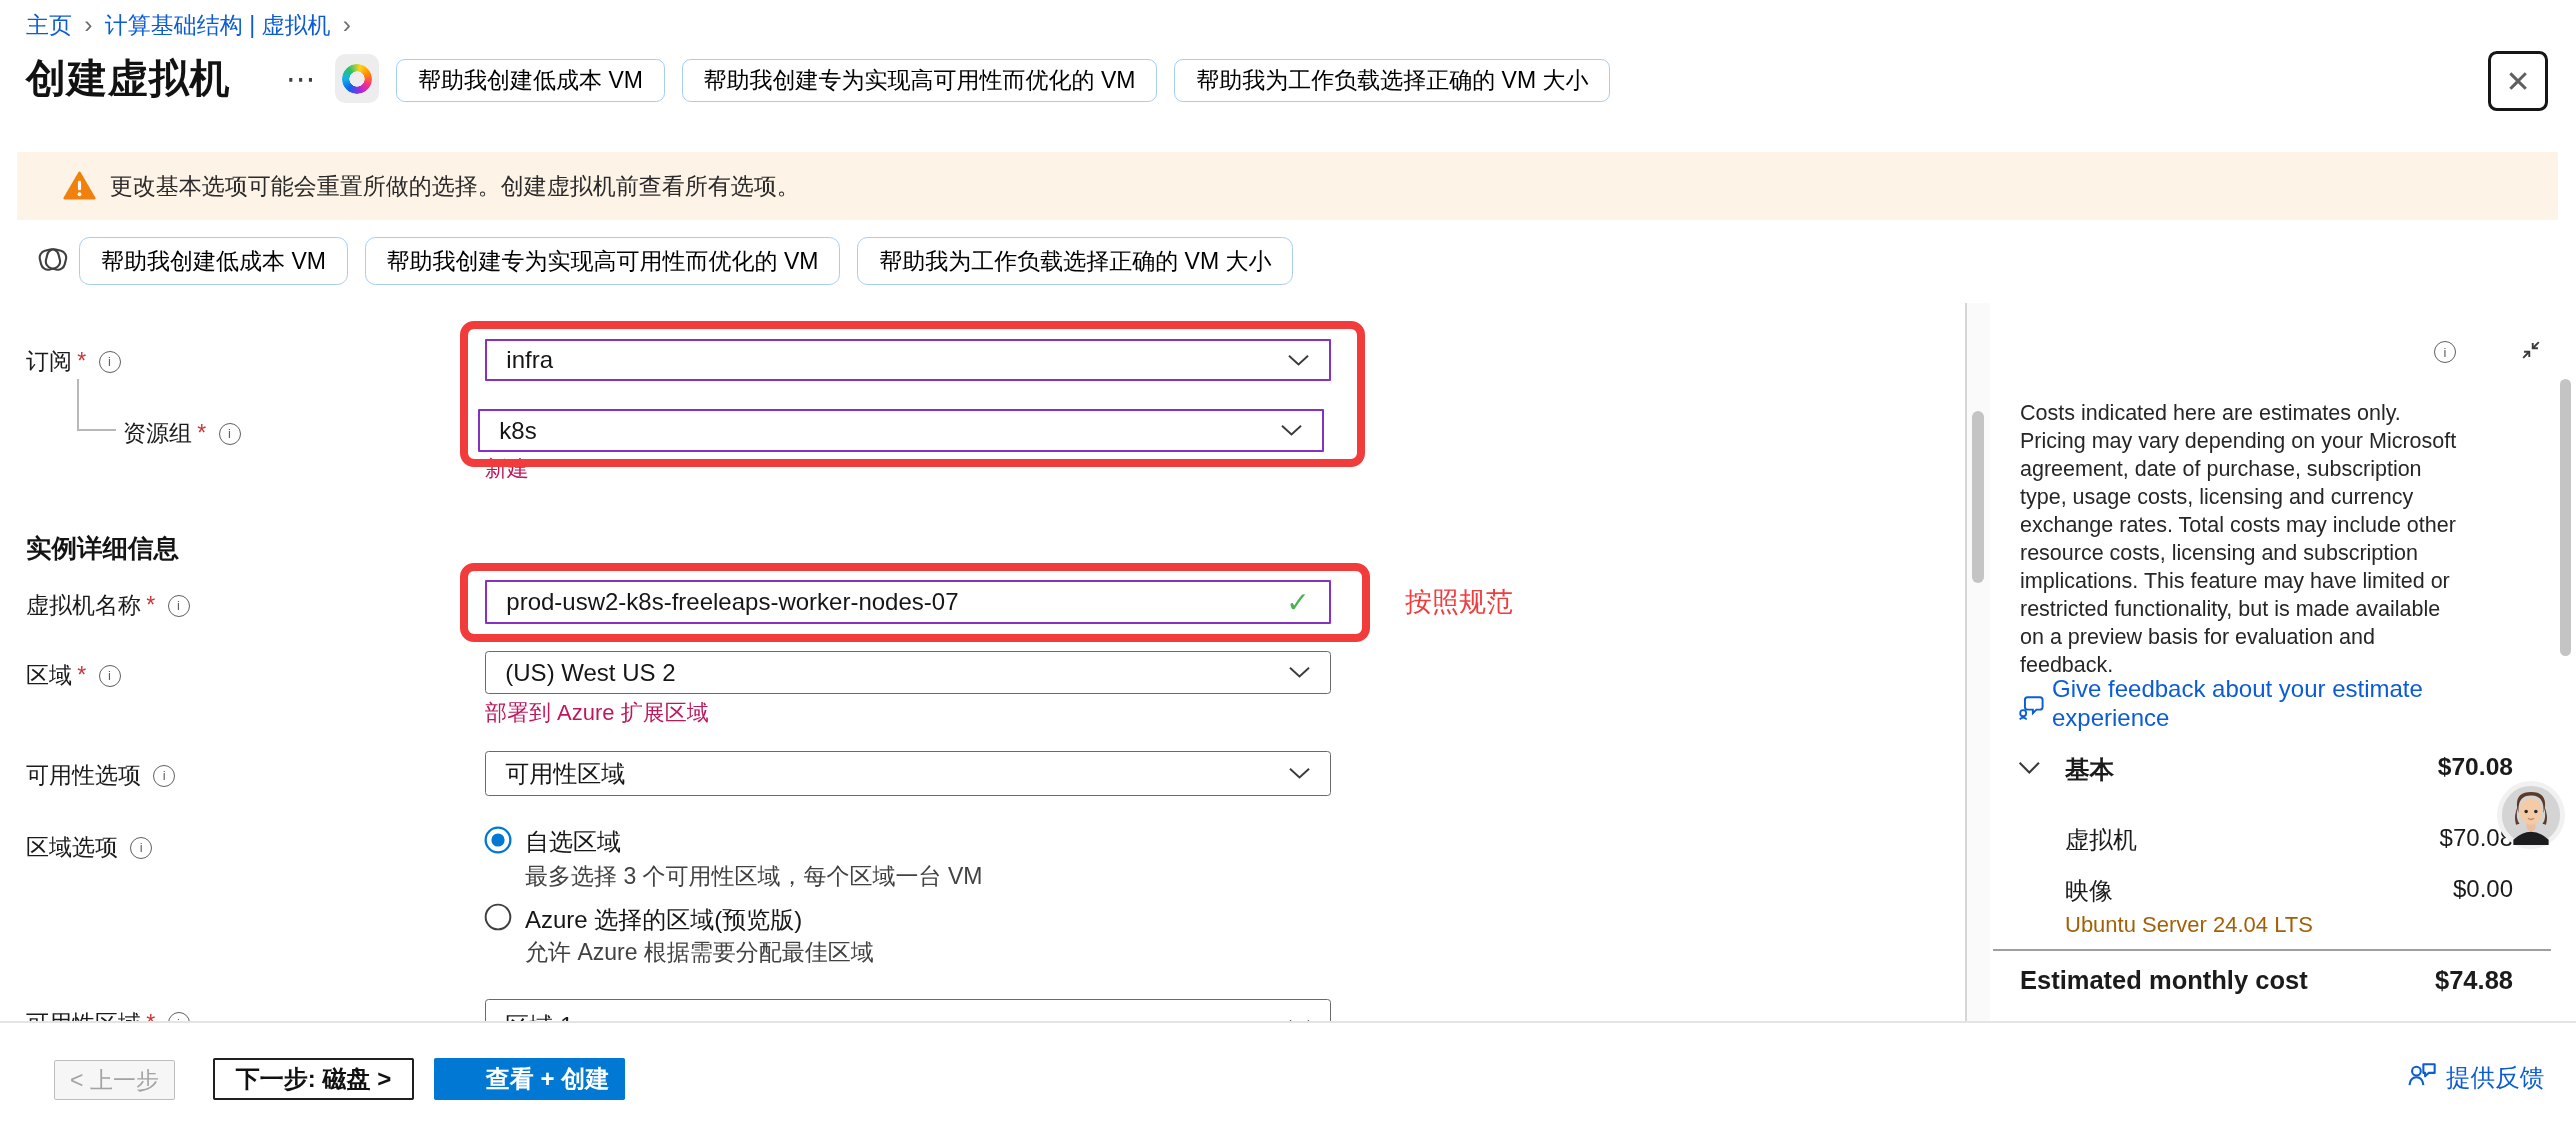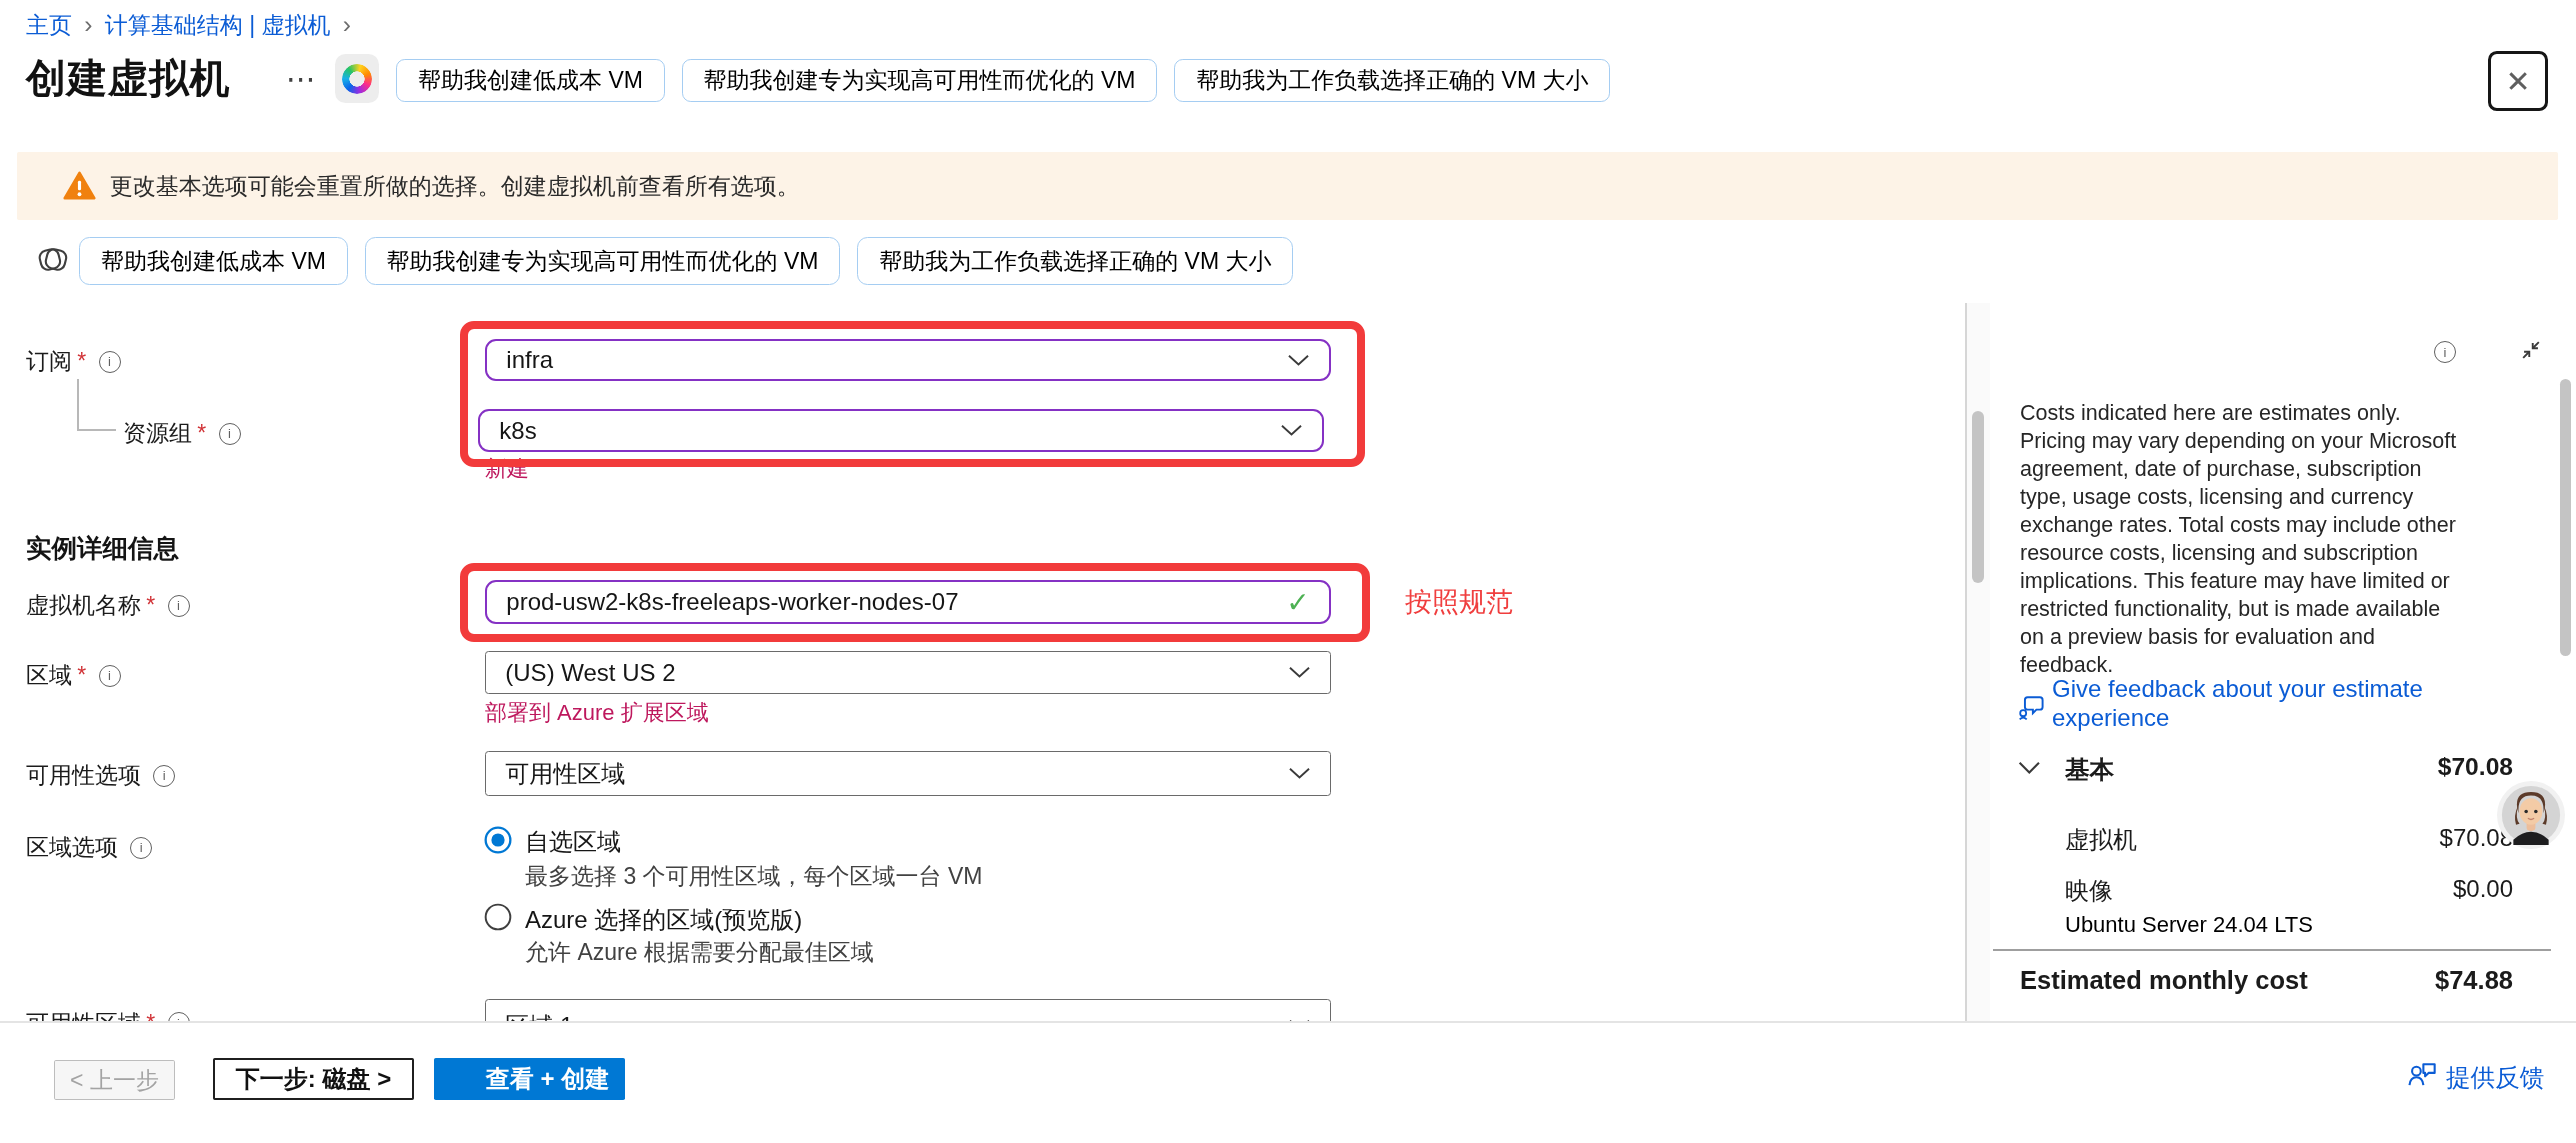--- a/index.html
+++ b/index.html
@@ -29,42 +29,42 @@
   .warn{background:#fdf3e7;border-radius:1.8px;display:flex;align-items:center;}
   .warn-text{font-size:23px;color:#2a2a2a;margin-left:16px;}
 
   
   .flabel{font-size:23px;color:#1b1b1b;display:flex;align-items:center;gap:5.3px;white-space:nowrap;}
   .req{color:#d13438;font-size:23px;}
   .info-i{width:20px;height:20px;border:1.8px solid #5f5f5f;border-radius:50%;display:inline-flex;
           align-items:center;justify-content:center;font-size:13px;color:#5f5f5f;margin-left:7px;flex:0 0 auto;}
   .dd{background:#fff;border:1.8px solid #6a6a6a;border-radius:3.5px;display:flex;align-items:center;
       padding:0 19.3px;font-size:24px;color:#161616;justify-content:space-between;cursor:pointer;box-sizing:border-box;}
-  .dd.purple{border:2.6px solid #8531c4;border-radius:11px;}
+  .dd.purple{border:2.6px solid #8531c4;border-radius:1px;}
   .blue-link{font-size:22px;color:#be185d;cursor:pointer;white-space:nowrap;}
   .sec-head{font-size:25.5px;font-weight:bold;color:#141414;}
   .red-rect{border:8px solid #f23b3b;border-radius:14px;pointer-events:none;}
   .annot{font-size:27px;color:#f03e3e;font-weight:500;}
   .radio-label{font-size:24px;color:#161616;}
   .radio-desc{font-size:23px;color:#424242;}
   .conn{background:#b8b8b8;}
 
   
   .btn{display:flex;align-items:center;justify-content:center;font-size:23px;border-radius:1.8px;cursor:pointer;box-sizing:border-box;white-space:nowrap;}
   .btn-prev{background:#f6f6f6;border:1.8px solid #bdbdbd;color:#a3a3a3;}
   .btn-next{background:#ffffff;border:2.6px solid #1f1f1f;color:#111;font-weight:bold;}
   .btn-create{background:#0078d4;color:#ffffff;font-weight:bold;padding-left:36px;}
 
   
   .panel-title{font-size:31px;font-weight:bold;color:#141414;}
   .panel-para{font-size:21.5px;line-height:28px;color:#262626;}
   .cost-label{font-size:24px;color:#1b1b1b;}
   .cost-amt{font-size:24px;color:#1b1b1b;}
   .bold{font-weight:bold;}
-  .sub-gray{font-size:22px;color:#000000;}
+  .sub-gray{font-size:22px;color:#a16207;}
   .divider{background:#e4e4e4;}
   .scroll-thumb{background:#c4c4c4;border-radius:6.1px;}
 </style>
 </head>
 <body>
 
 <div class="screen">
 
   <div class="abs" style="left:26px;top:9.7px;display:flex;align-items:center;">
     <span class="crumb">主页</span>

